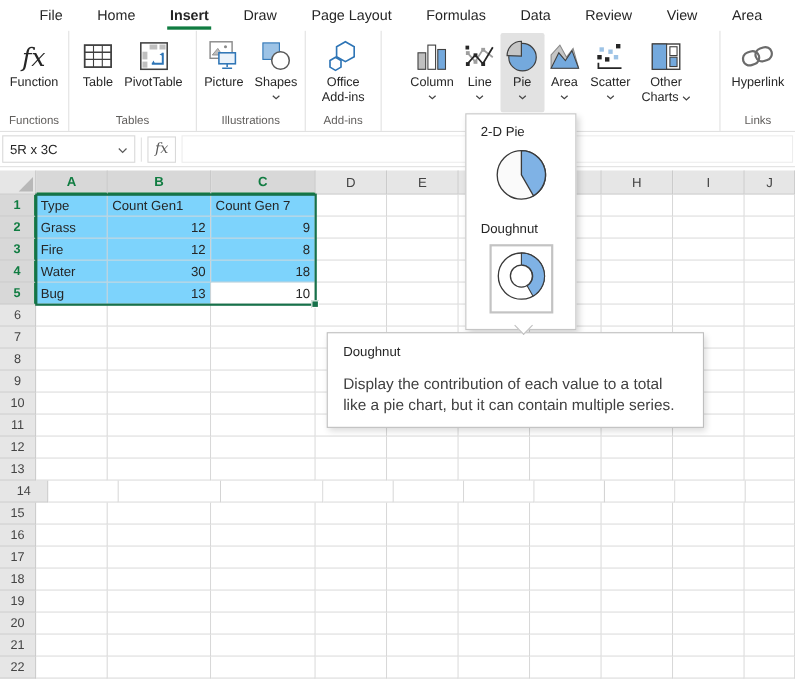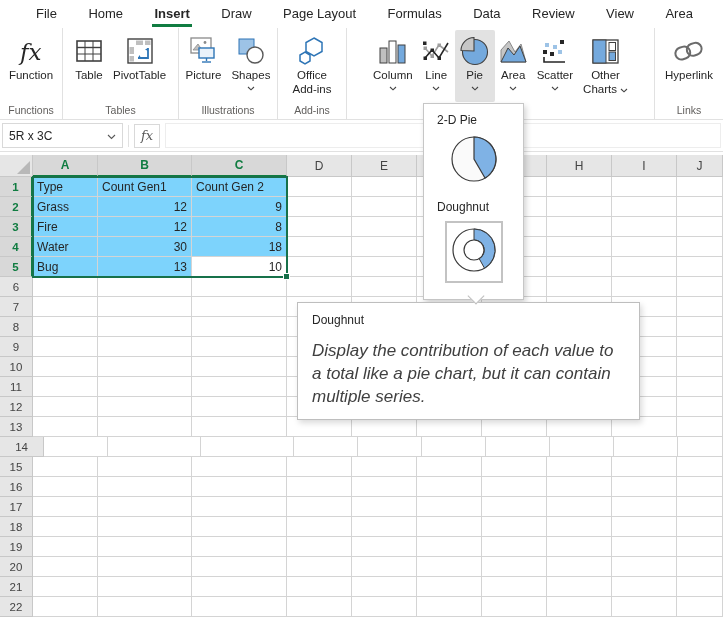--- a/index.html
+++ b/index.html
@@ -67,21 +67,21 @@
     background:#fff; border:1px solid #C6C6C6; box-shadow:2px 3px 6px rgba(0,0,0,0.18); z-index:33; }
   .ddsection { font-size:12px; color:#262626; margin:9px 0 4px 13px; }
   .dditem { display:flex; justify-content:center; padding:3px 0; }
   .ddgallery { border:2px solid #C3C3C3; padding:3px; display:flex; align-items:center; justify-content:center; }
 
   
   .tooltip { position:absolute; left:297px; top:302px; width:343px; min-height:66px;
     background:#fff; border:1px solid #BEBEBE; box-shadow:2px 3px 6px rgba(0,0,0,0.15);
     padding:10px 14px 10px; z-index:34; }
   .tttitle { font-size:12px; color:#262626; margin-bottom:13px; }
-  .ttbody { font-size:17px; color:#404040; line-height:1.35;font-style:italic; }
+  .ttbody { font-size:14px; color:#404040; line-height:1.35; }
   .ttcaret { position:absolute; left:470px; top:290px; width:12px; height:12px;
     background:#fff; border-right:1px solid #BEBEBE; border-bottom:1px solid #BEBEBE;
     transform:rotate(45deg); z-index:35; }
 </style>
 </head>
 <body>
 
 <div id="stage">
 
   <div class="menubar">
@@ -327,21 +327,21 @@
         <div class="hcell" style="width: 65px;">F</div>
         <div class="hcell" style="width: 65px;">G</div>
         <div class="hcell" style="width: 65px;">H</div>
         <div class="hcell" style="width: 65px;">I</div>
         <div class="hcell" style="width: 46px;">J</div>
       </div>
       <div class="grow">
         <div class="rhead sel" style="width: 33px;">1</div>
         <div class="cell fill" style="width: 65px;">Type</div>
         <div class="cell fill" style="width: 94px;">Count Gen1</div>
-        <div class="cell fill" style="width: 95px;">Count Gen 2</div>
+        <div class="cell fill" style="width: 95px;">Count Gen 7</div>
         <div class="cell" style="width: 65px;"></div>
         <div class="cell" style="width: 65px;"></div>
         <div class="cell" style="width: 65px;"></div>
         <div class="cell" style="width: 65px;"></div>
         <div class="cell" style="width: 65px;"></div>
         <div class="cell" style="width: 65px;"></div>
         <div class="cell" style="width: 46px;"></div>
       </div>
       <div class="grow">
         <div class="rhead sel" style="width: 33px;">2</div>

